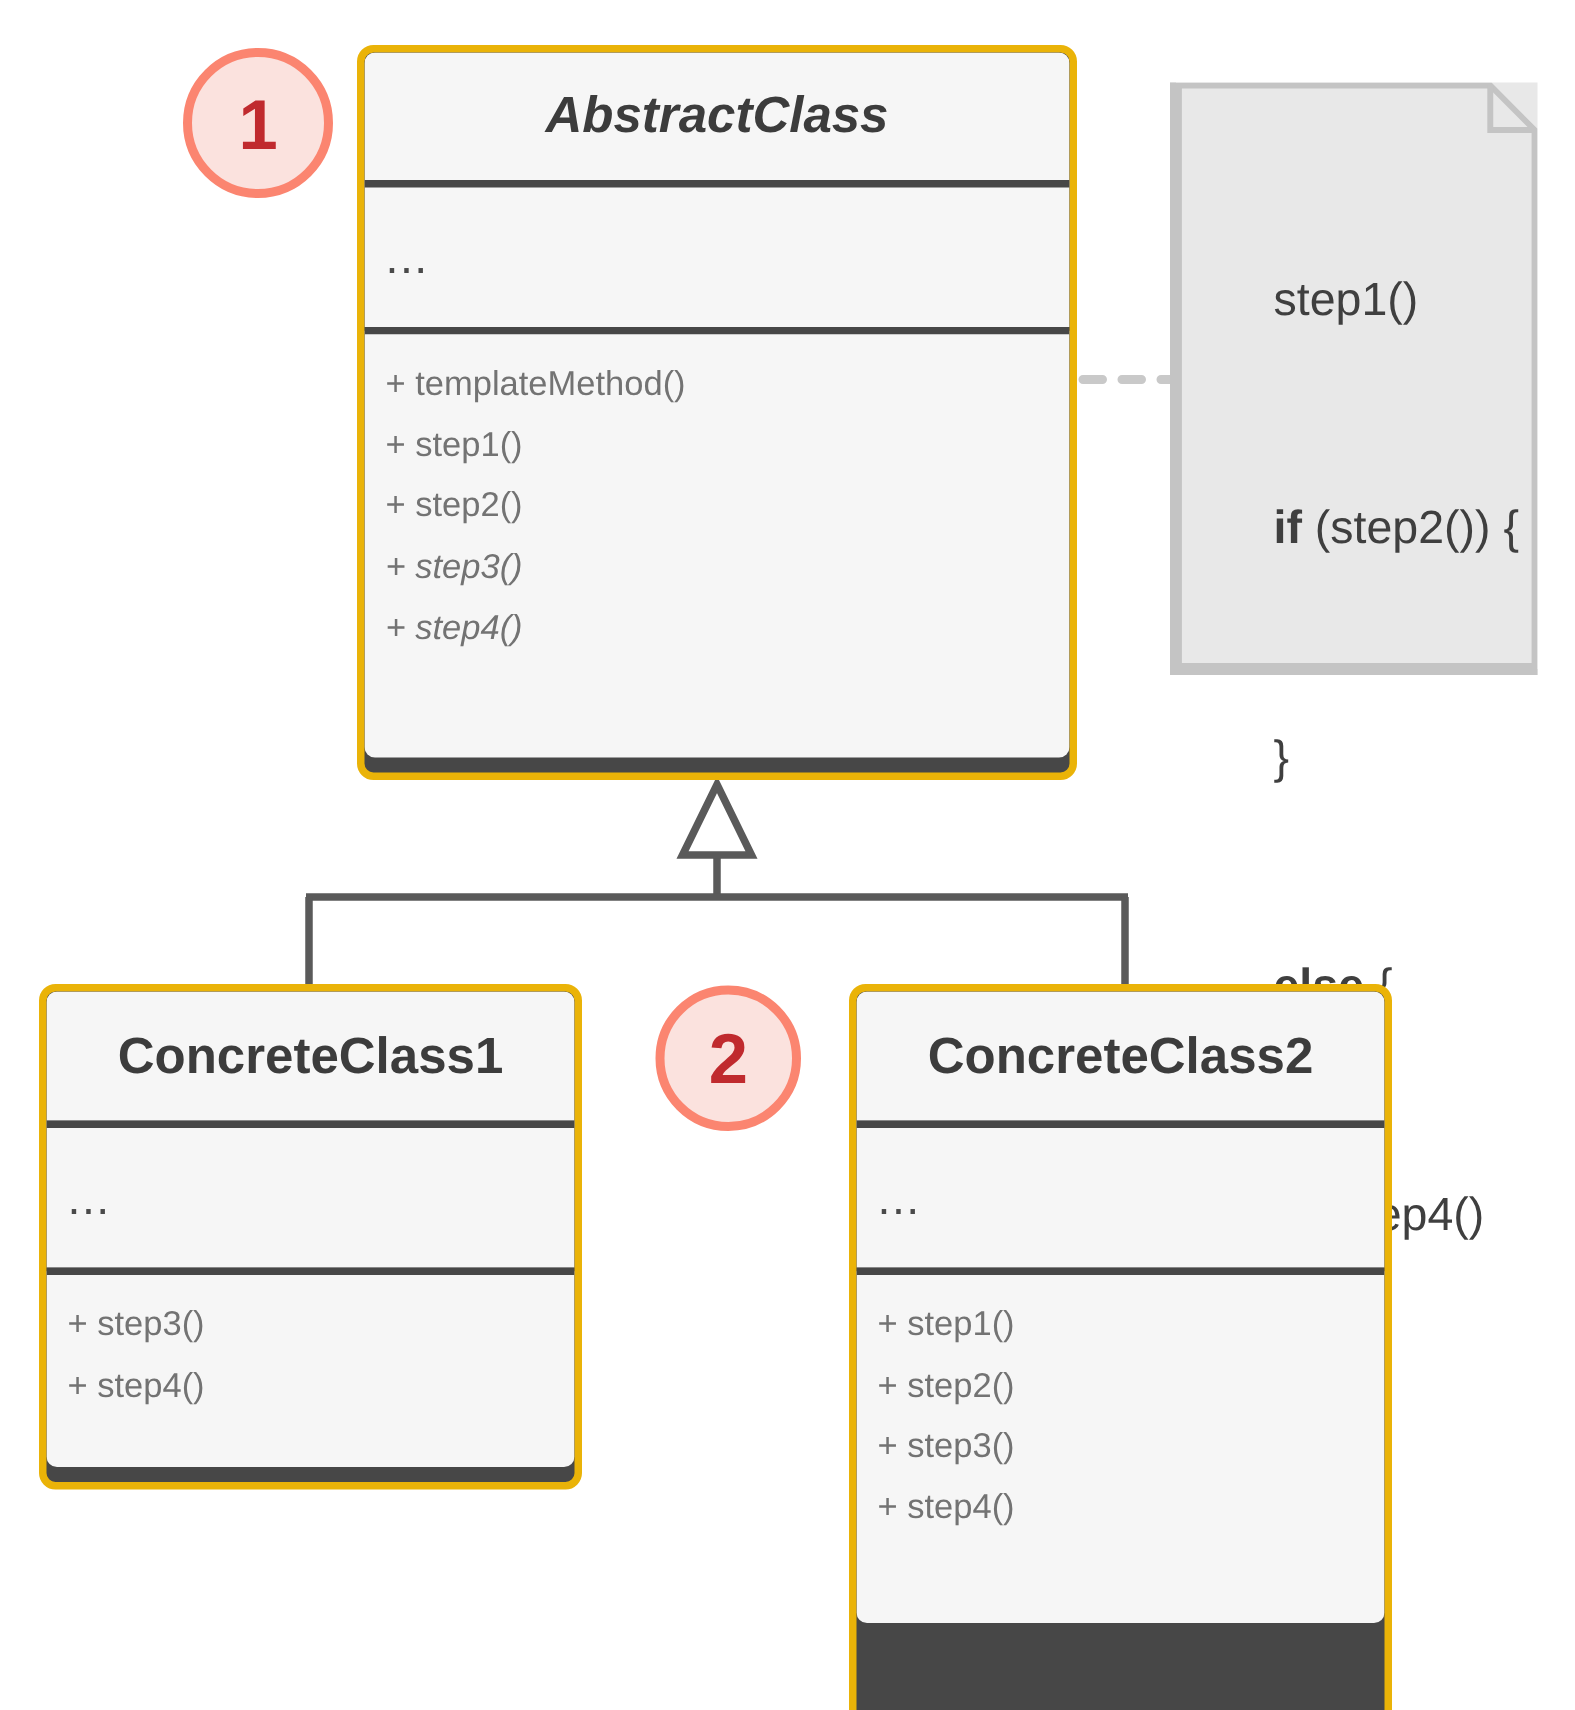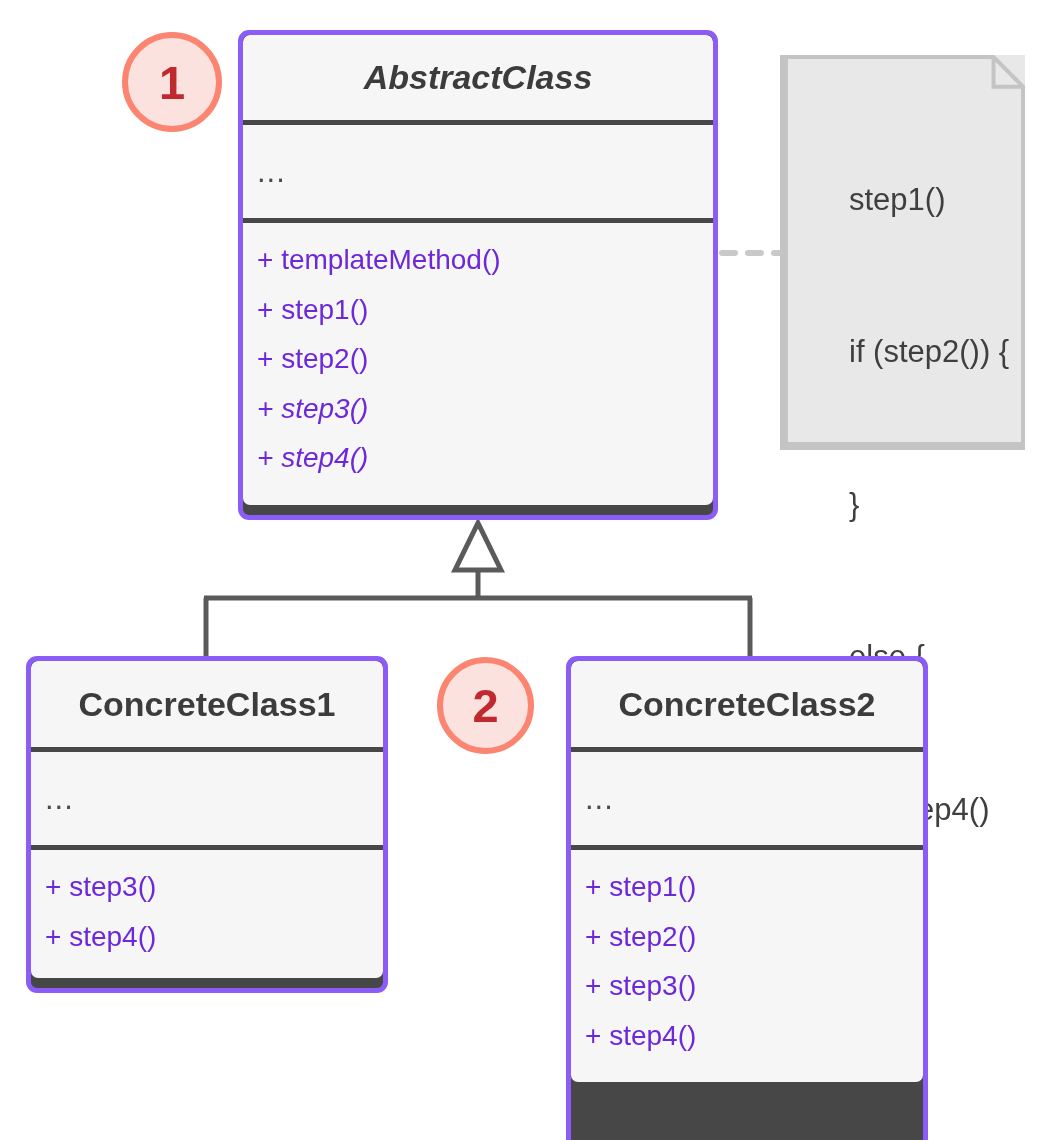--- a/index.html
+++ b/index.html
@@ -25,21 +25,21 @@
     top: 0;
     width: 1050px;
     height: 1140px;
     pointer-events: none;
   }
 
   
   .uml-class {
     position: absolute;
     box-sizing: border-box;
-    border: 5px solid #8b5cf6;
+    border: 5px solid #eab308;
     border-radius: 11px;
     background: #474747;
     overflow: hidden;
   }
   .compartment {
     box-sizing: border-box;
     background: #f6f6f6;
     overflow: hidden;
   }
   .compartment + .compartment {
@@ -73,22 +73,22 @@
     color: #4a4a4a;
     font-size: 31px;
     line-height: 1;
     padding-left: 14px;
     letter-spacing: 1px;
   }
   .cmp-ops {
     padding: 12px 0 10px 14px;
   }
   .op {
-    color: #6d28d9;
-    font-size: 28px;
+    color: #737373;
+    font-size: 23px;
     line-height: 1.77;
     white-space: nowrap;
   }
   .op.abstract {
     font-style: italic;
   }
 
   
   .uml-note {
     position: absolute;
@@ -108,21 +108,21 @@
   }
   .note-text {
     position: relative;
     padding: 18px 0 0 20px;
     color: #3f3f3f;
     font-size: 31px;
     line-height: 1.64;
     white-space: pre;
   }
   .note-line b {
-    font-weight: normal;
+    font-weight: bold;
   }
   .note-line .indent {
     display: inline-block;
     width: 44px;
   }
 
   
   .badge {
     position: absolute;
     box-sizing: border-box;

